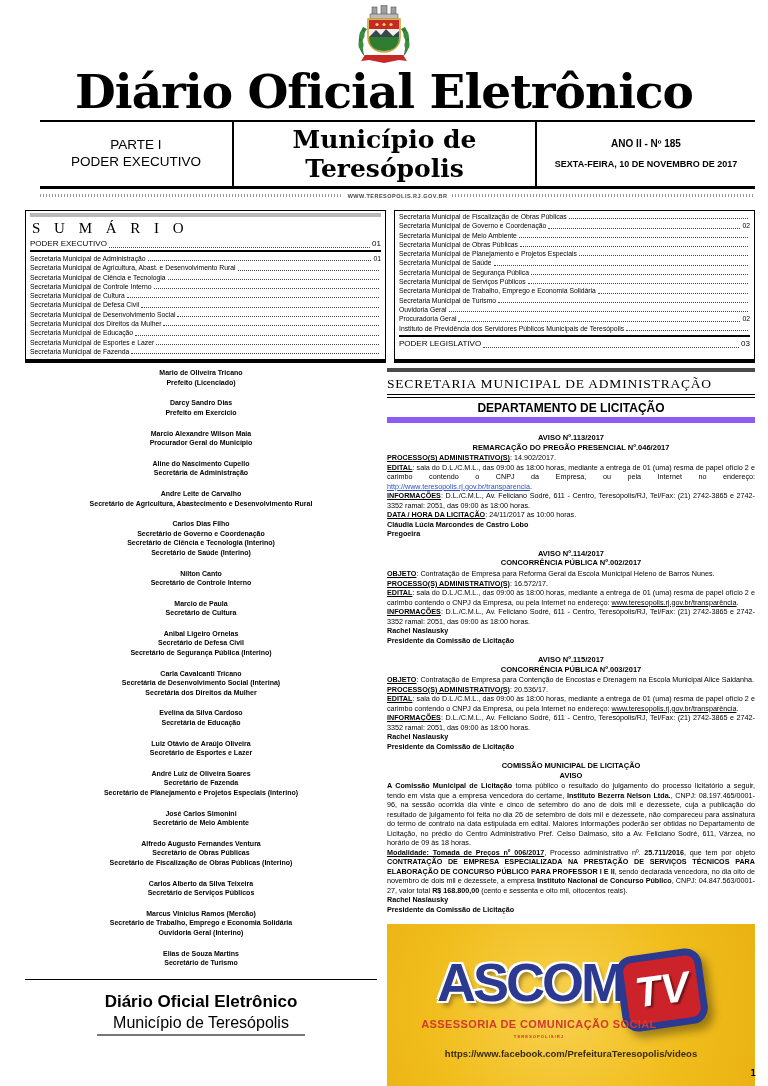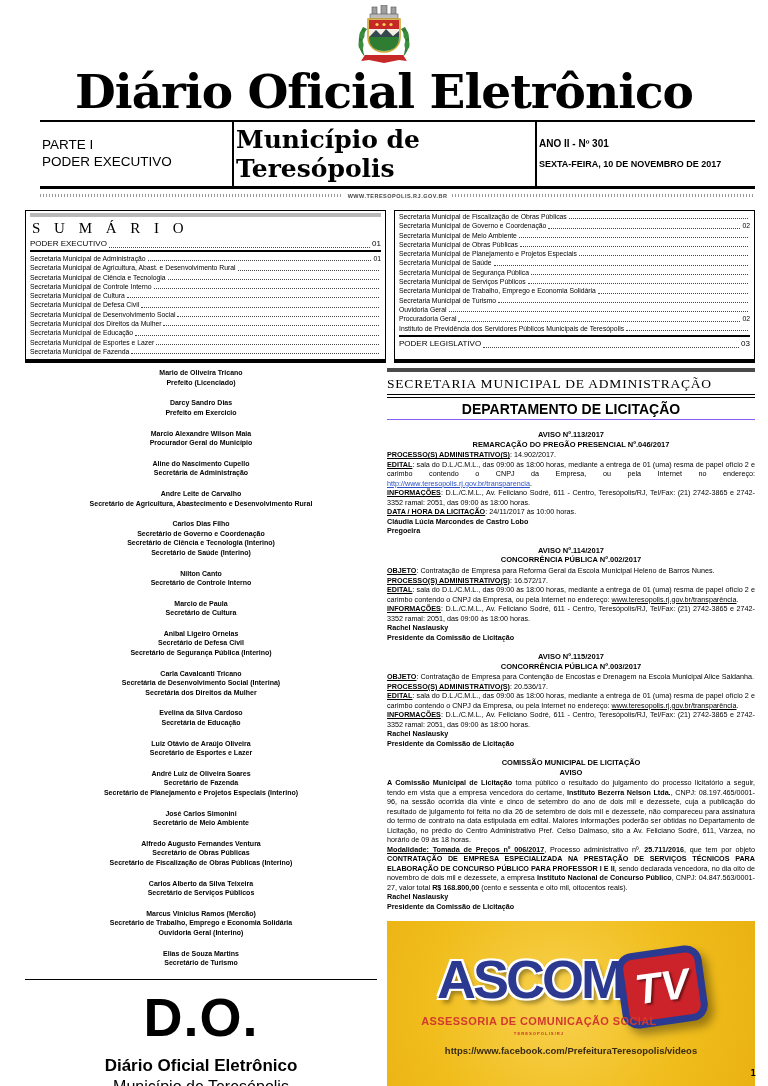--- a/index.html
+++ b/index.html
@@ -3,21 +3,21 @@
 <meta charset="utf-8">
 <style>
   *{box-sizing:border-box;margin:0;padding:0}
   body{margin:0;background:#888;font-family:"Liberation Sans",sans-serif}
   .page{width:768px;height:1086px;background:#fff;position:relative;overflow:hidden;margin:0 auto;color:#000}
 
   
   .crest-wrap{display:flex;justify-content:center;padding-top:5px}
   .gazette-title{text-align:center;font-family:"DejaVu Serif",serif;font-weight:bold;font-size:47px;line-height:1.02;letter-spacing:-1px;margin-top:1px}
   .header-row{display:flex;align-items:stretch;margin:4px 13px 0 40px;border-top:2px solid #000;border-bottom:3px solid #000}
-  .hcell{display:flex;flex-direction:column;justify-content:center;padding:3px 2px}
+  .hcell{display:flex;flex-direction:column;justify-content:center;text-align:center;padding:3px 2px}
   .hcell-left{width:192px;font-size:13.5px;line-height:1.25}
   .hcell-mid{flex:1;border-left:2px solid #000;border-right:2px solid #000;font-family:"DejaVu Serif",serif;font-weight:bold;font-size:25px}
   .hcell-right{width:218px;font-weight:bold}
   .hcell-right .ed{font-size:10px}
   .hcell-right .dt{font-size:9px;margin-top:10px}
   .site-row{display:flex;align-items:center;gap:5px;margin:4px 13px 2px 40px}
   .site-pattern{flex:1;height:3px;background:repeating-linear-gradient(90deg,#999 0 1px,transparent 1px 3px)}
   .site-text{font-size:5.5px;font-weight:bold;color:#444;letter-spacing:.5px}
 
   
@@ -38,21 +38,21 @@
   .official{text-align:center;font-weight:bold;font-size:7px;line-height:9.6px;margin-bottom:11px;white-space:pre-line}
 
   .do-sep{border-top:1.5px solid #000;margin-top:3px}
   .do-abbr{font-size:54px;font-weight:bold;text-align:center;letter-spacing:1px;line-height:1;margin-top:10px}
   .do-name{font-size:17px;font-weight:bold;text-align:center;margin-top:12px}
   .do-city{font-size:16px;text-align:center;width:fit-content;margin:2px auto 0;border-bottom:2px solid #777;padding:0 16px 2px}
 
   
   .col-bar{height:4px;background:#4a4a4a;margin-bottom:4px}
   .section-title{font-family:"Liberation Serif",serif;font-size:13.5px;letter-spacing:.8px;border-bottom:1px solid #000;padding-bottom:2px}
-  .dept-row{border-top:1px solid #000;border-bottom:1px solid #8b5cf6;margin-top:2px;padding:2.5px 0;text-align:center;font-weight:bold;font-size:14px}
+  .dept-row{border-top:1px solid #000;border-bottom:6px solid #8b5cf6;margin-top:2px;padding:2.5px 0;text-align:center;font-weight:bold;font-size:12px}
   .aviso{margin-top:10px}
   .aviso-heads{text-align:center;font-weight:bold;font-size:7.5px;line-height:9.6px;white-space:pre-line;margin-bottom:1px}
   .body-p{font-size:7.2px;line-height:9.5px;text-align:justify}
   .aviso-sigs{font-weight:bold;font-size:7.2px;line-height:9.5px;white-space:pre-line}
   .inline-link{color:inherit;text-decoration:underline;cursor:pointer}
 
   
   .ad{margin-top:10px;height:208px;position:relative;overflow:hidden;background:radial-gradient(circle at 46% 40%,#f8d14f 0%,#f0bd1c 55%,#e8b010 100%)}
   .ad-logo-row{display:flex;justify-content:center;align-items:center;margin-top:20px}
   .ad-brand{color:#2b3990;font-weight:bold;font-size:54px;letter-spacing:-3px;line-height:1;
@@ -100,21 +100,21 @@
 
   <div class="gazette-title">Diário Oficial Eletrônico</div>
 
   <div class="header-row">
     <div class="hcell hcell-left">
       <div>PARTE I</div>
       <div>PODER EXECUTIVO</div>
     </div>
     <div class="hcell hcell-mid">Município de Teresópolis</div>
     <div class="hcell hcell-right">
-      <div class="ed">ANO II - Nº 301</div>
+      <div class="ed">ANO II - Nº 185</div>
       <div class="dt">SEXTA-FEIRA, 10 DE NOVEMBRO DE 2017</div>
     </div>
   </div>
 
   <div class="site-row">
     <div class="site-pattern"></div>
     <div class="site-text">WWW.TERESOPOLIS.RJ.GOV.BR</div>
     <div class="site-pattern"></div>
   </div>
 
@@ -347,21 +347,20 @@
 
           <div class="official">Marcus Vinicius Ramos (Mercão)
 Secretário de Trabalho, Emprego e Economia Solidária
 Ouvidoria Geral (Interino)</div>
 
           <div class="official">Elias de Souza Martins
 Secretário de Turismo</div>
         </div>
 
       <div class="do-sep"></div>
-      <div class="do-abbr">D.O.</div>
       <div class="do-name">Diário Oficial Eletrônico</div>
       <div class="do-city">Município de Teresópolis</div>
 
     </div>
 
     <div class="col-right">
       <div class="col-bar"></div>
       <div class="section-title">SECRETARIA MUNICIPAL DE ADMINISTRAÇÃO</div>
       <div class="dept-row">DEPARTAMENTO DE LICITAÇÃO</div>
 

